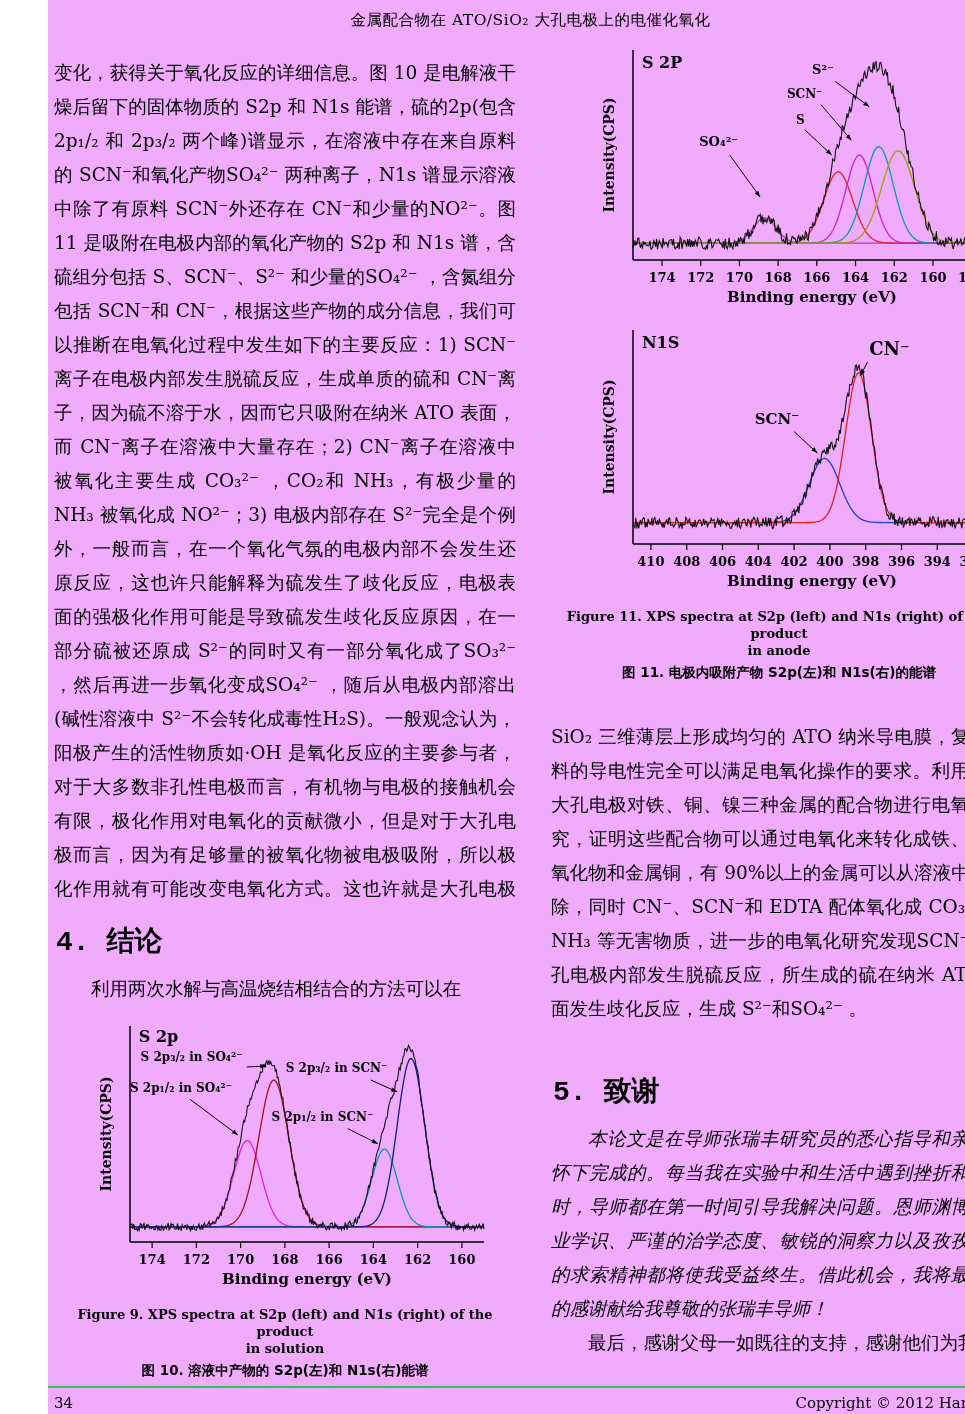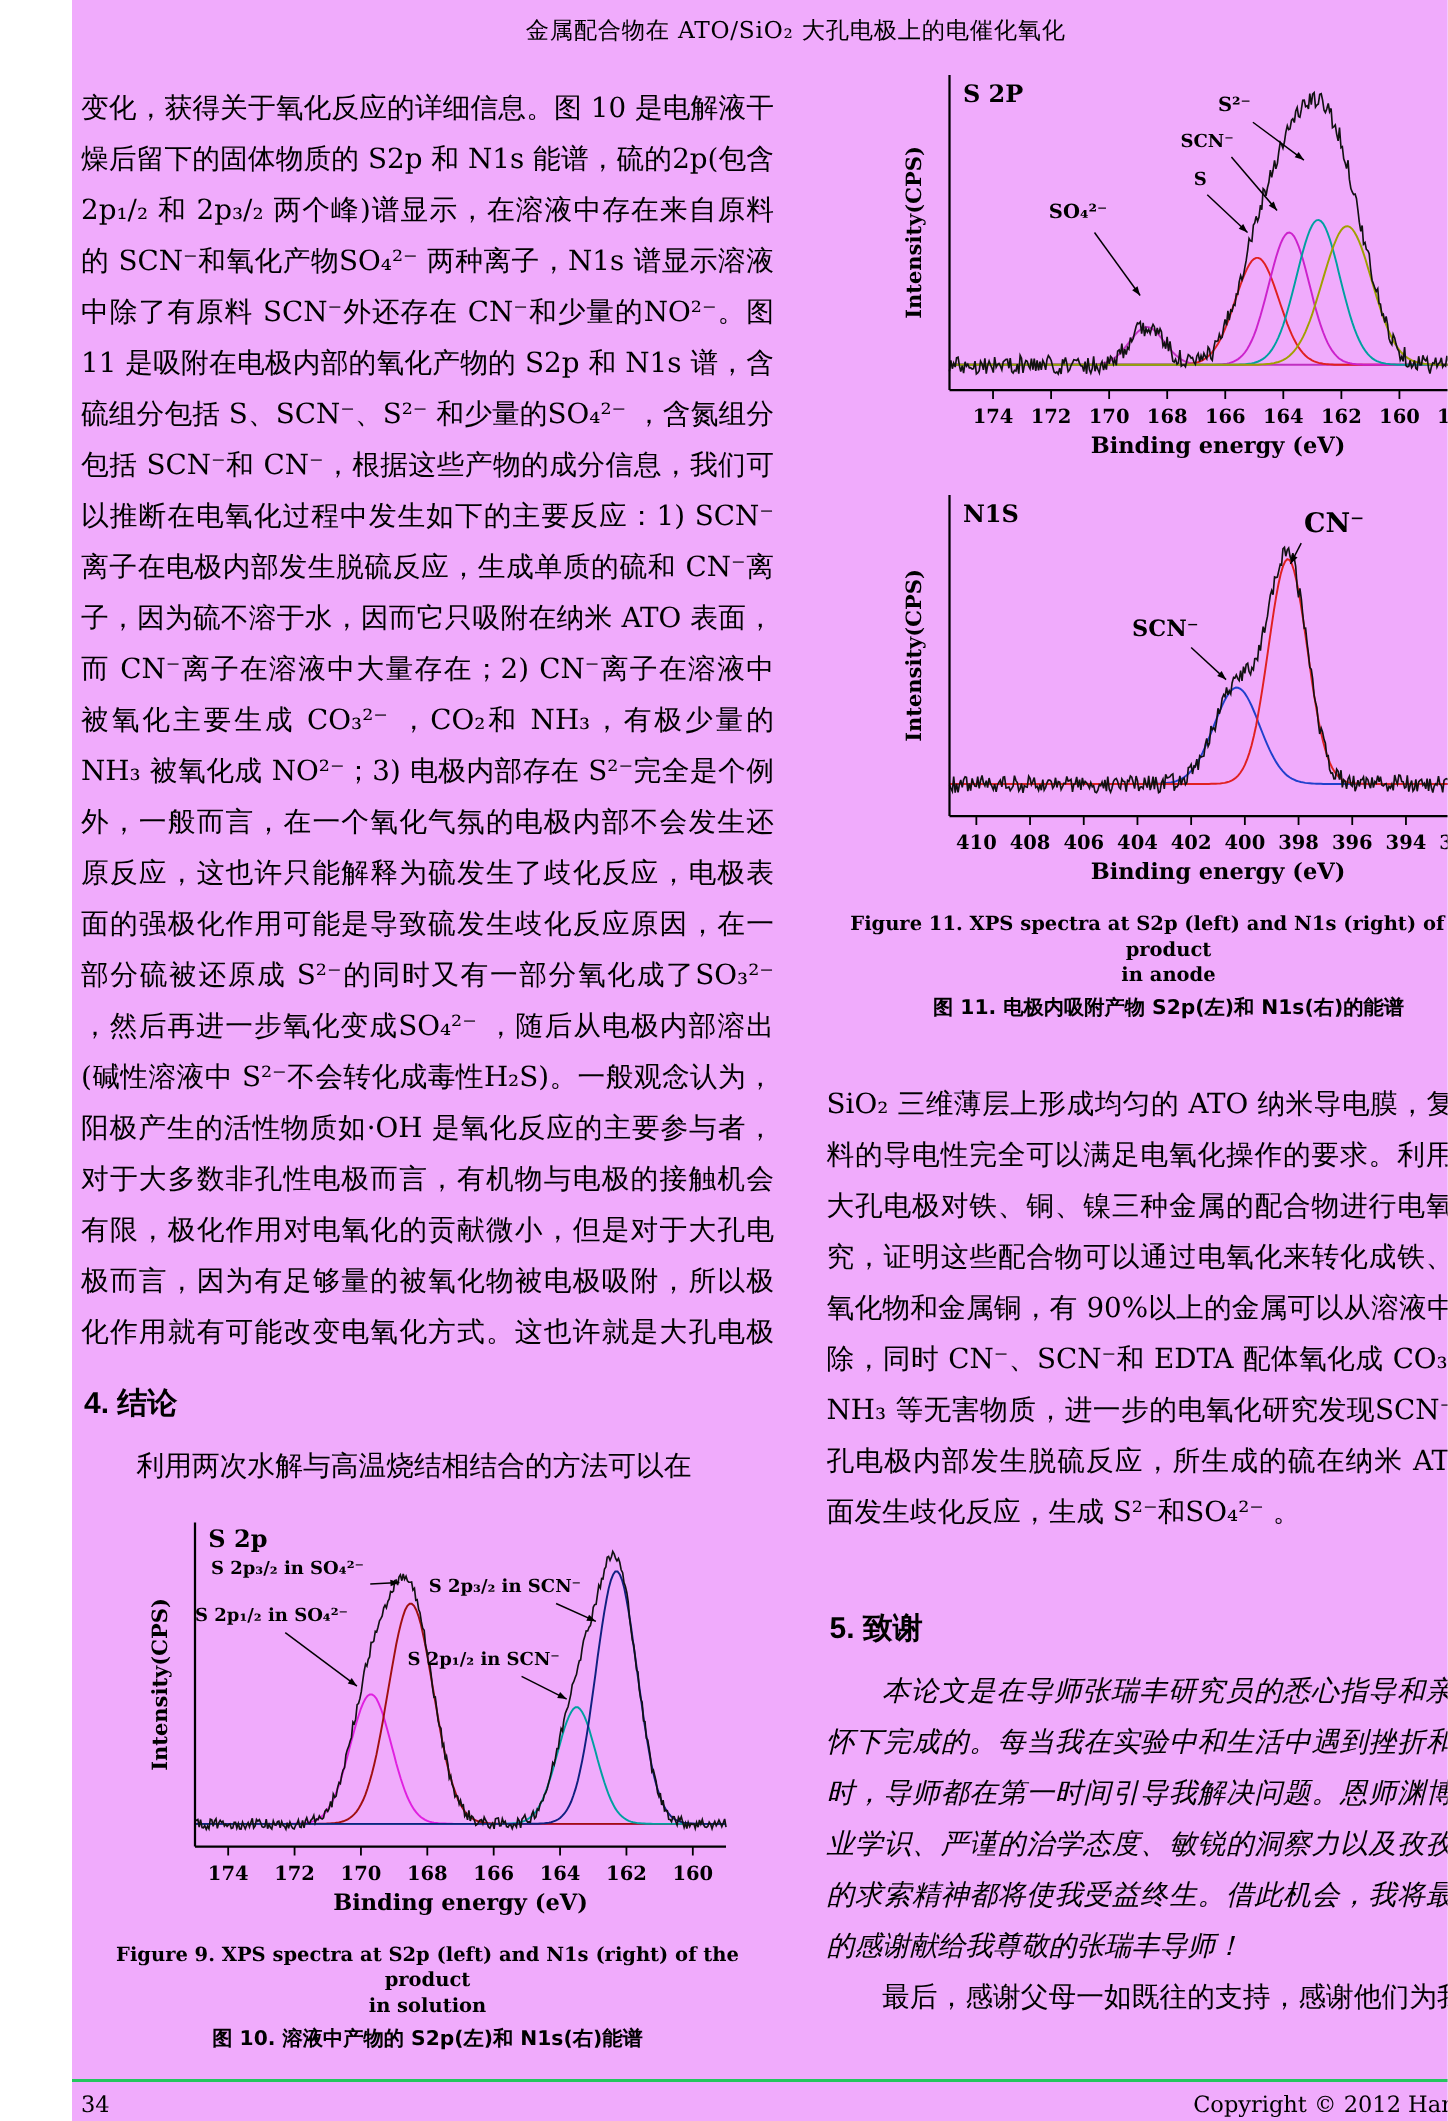--- a/index.html
+++ b/index.html
@@ -7,21 +7,21 @@
     position:relative; width:965px; height:1414px; background:#f0abfc;
     font-family:"DejaVu Serif","Liberation Serif",serif; color:#000; overflow:hidden;margin-left:48px;
   }
   .header { position:absolute; top:10px; left:0; width:100%; text-align:center; font-size:15.5px; letter-spacing:0.5px; }
   .col { position:absolute; }
   .col-left  { left:6px;  top:56px; width:462px; }
   .col-right { left:503px; top:44px; width:456px; }
   .body-text { font-size:18.5px; line-height:34px; text-align:justify; margin:0; }
   .p-main  { height:852px; overflow:hidden; }
   .indent { text-indent:2em; }
-  .section-heading { font-family:Liberation Sans, sans-serif; font-size:20px; font-weight:bold; margin:14px 0 12px 2px; }
+  .section-heading { font-family:Liberation Mono, monospace; font-size:28px; font-weight:bold; margin:14px 0 12px 2px; }
   .rp1 { height:338px; overflow:hidden; margin-top:38px; }
   .ack { line-height:34px; margin:0; }
   .ack-first { margin-top:12px;font-style:italic; }
   .chart-holder { display:block; }
   .ch-right { margin:0 0 14px 52px; }
   .ch-left  { margin:14px 0 0 46px; }
   .chart-holder svg text { font-family:"DejaVu Serif","Liberation Serif",serif; fill:#000; }
   .caption { text-align:center; margin-top:14px; }
   .cap-en { font-weight:bold; font-size:13px; line-height:17px; }
   .cap-zh { font-family:"DejaVu Sans","Liberation Sans",sans-serif; font-weight:bold; font-size:13.5px; line-height:20px; margin-top:3px; }

